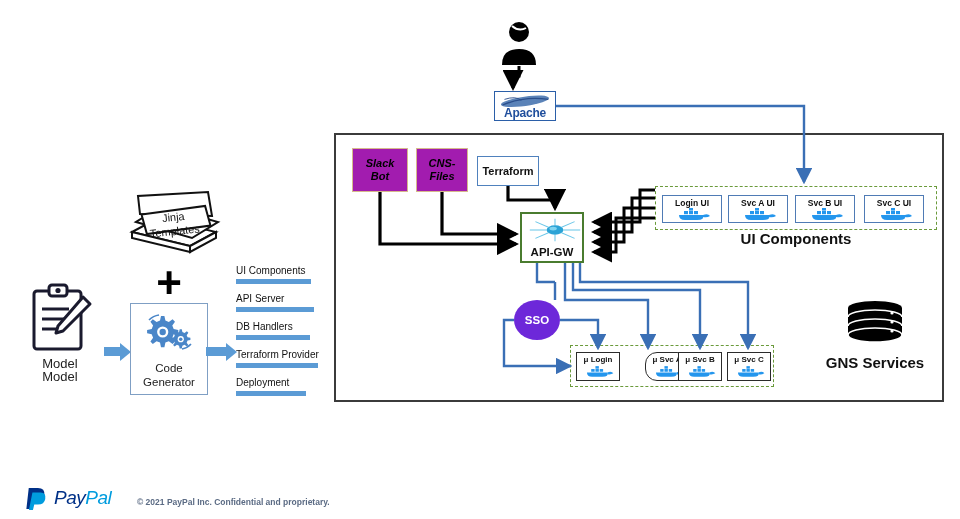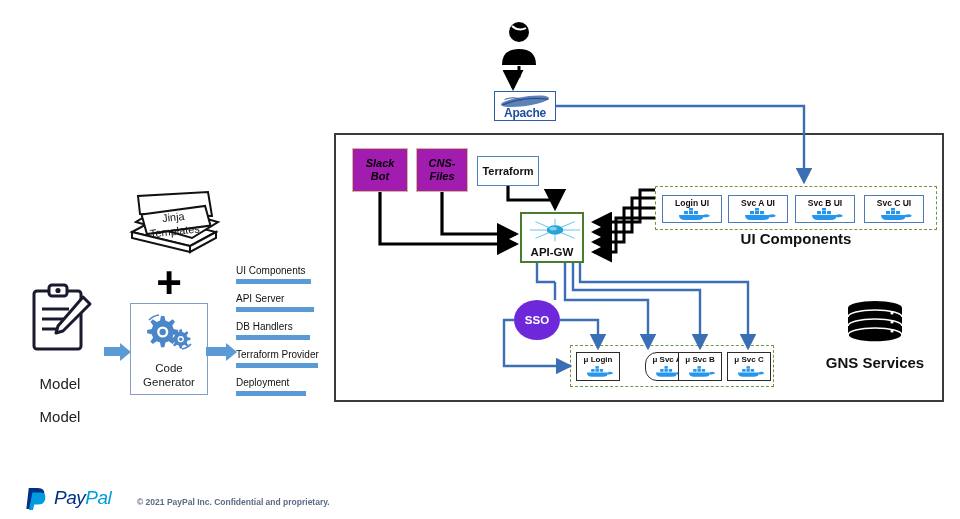--- a/index.html
+++ b/index.html
@@ -2,21 +2,21 @@
 <html><head>
 <meta charset="utf-8">
 <style>
   html,body{margin:0;padding:0;background:#ffffff;}
   body{width:960px;height:519px;position:relative;overflow:hidden;
        font-family:"Liberation Sans","DejaVu Sans",sans-serif;color:#000;}
   .abs{position:absolute;}
 
   .model-files{left:14px;top:283px;width:92px;}
   .clipboard-wrap{width:70px;height:74px;margin:0 auto;position:relative;}
-  .mf-label{text-align:center;font-size:15px;line-height:13px;margin-top:20px;color:#222;}
+  .mf-label{text-align:center;font-size:13px;line-height:13px;margin-top:0;color:#222;}
 
   .jinja{left:120px;top:188px;width:108px;height:80px;}
   .jinja-label{position:absolute;left:0;top:22px;width:108px;text-align:center;
                font-size:11px;line-height:14px;color:#111;transform:rotate(-6deg);}
 
   .plus-sign{left:152px;top:268px;width:34px;height:34px;
              font-size:44px;line-height:30px;font-weight:bold;text-align:center;color:#000;}
 
   .codegen-box{left:130px;top:303px;width:76px;height:90px;border:1.5px solid #7f9fc4;
                background:#fff;}

